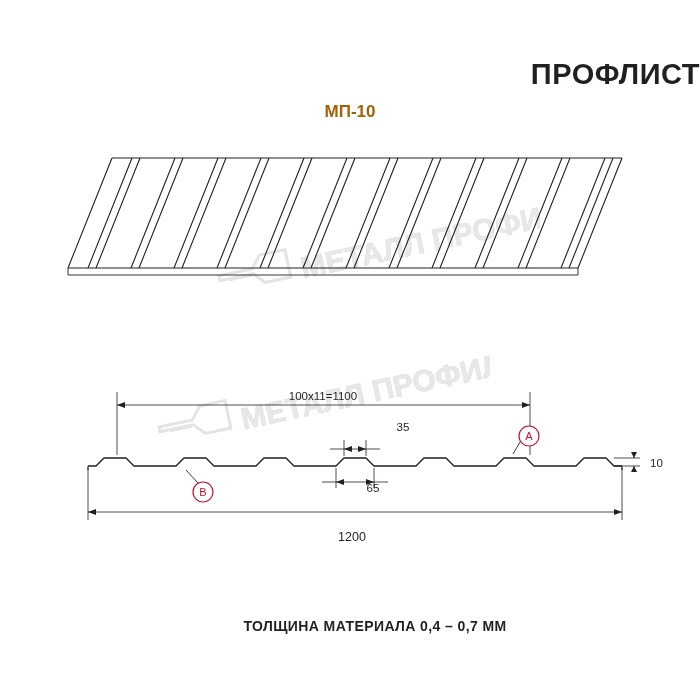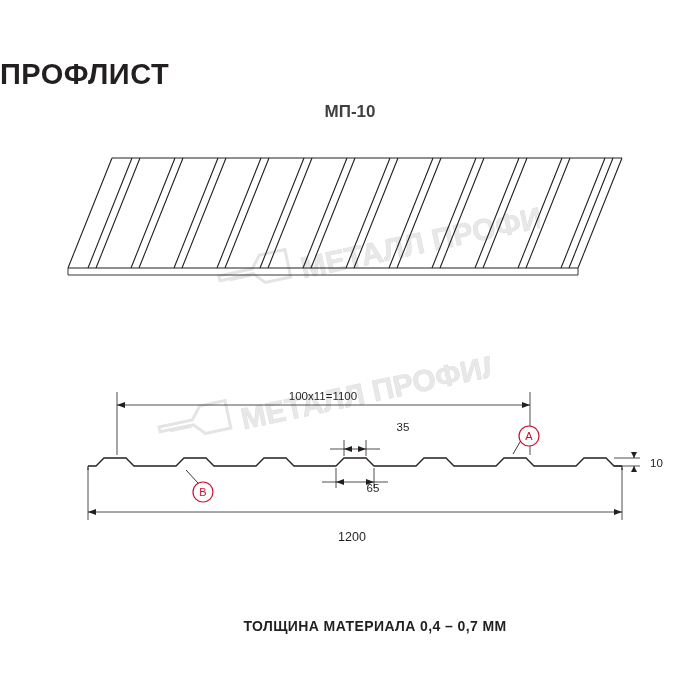--- a/index.html
+++ b/index.html
@@ -18,35 +18,35 @@
   .page {
     position: relative;
     width: 700px;
     height: 700px;
   }
   .title {
     position: absolute;
     top: 58px;
     left: 0;
     width: 700px;
-    text-align: left;
+    text-align: right;
     font-size: 29px;
     font-weight: bold;
     letter-spacing: 0.5px;
     color: #231f20;
   }
   .subtitle {
     position: absolute;
     top: 102px;
     left: 0;
     width: 700px;
     text-align: center;
     font-size: 17px;
     font-weight: bold;
-    color: #404040;
+    color: #a16207;
   }
   .footer-note {
     position: absolute;
     top: 618px;
     left: 0;
     width: 700px;
     text-align: center;
     font-size: 14px;
     font-weight: bold;
     letter-spacing: 0.4px;

